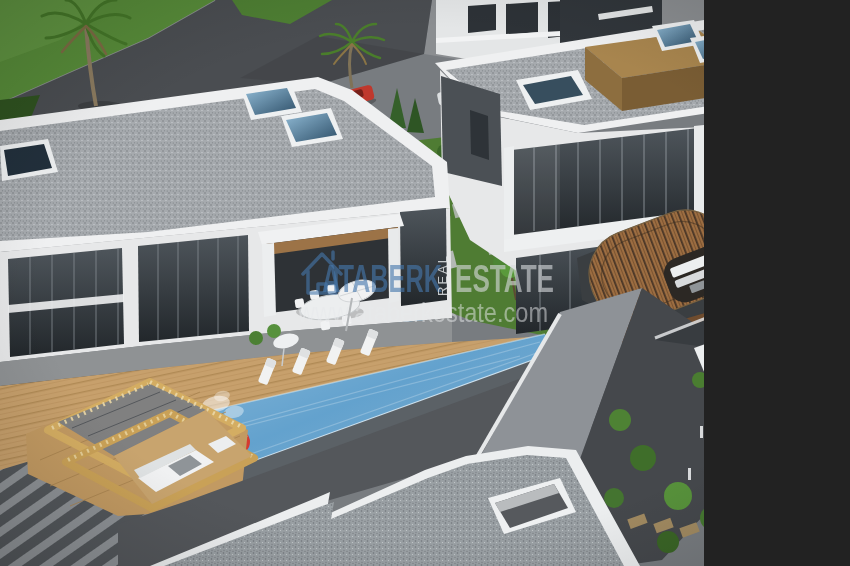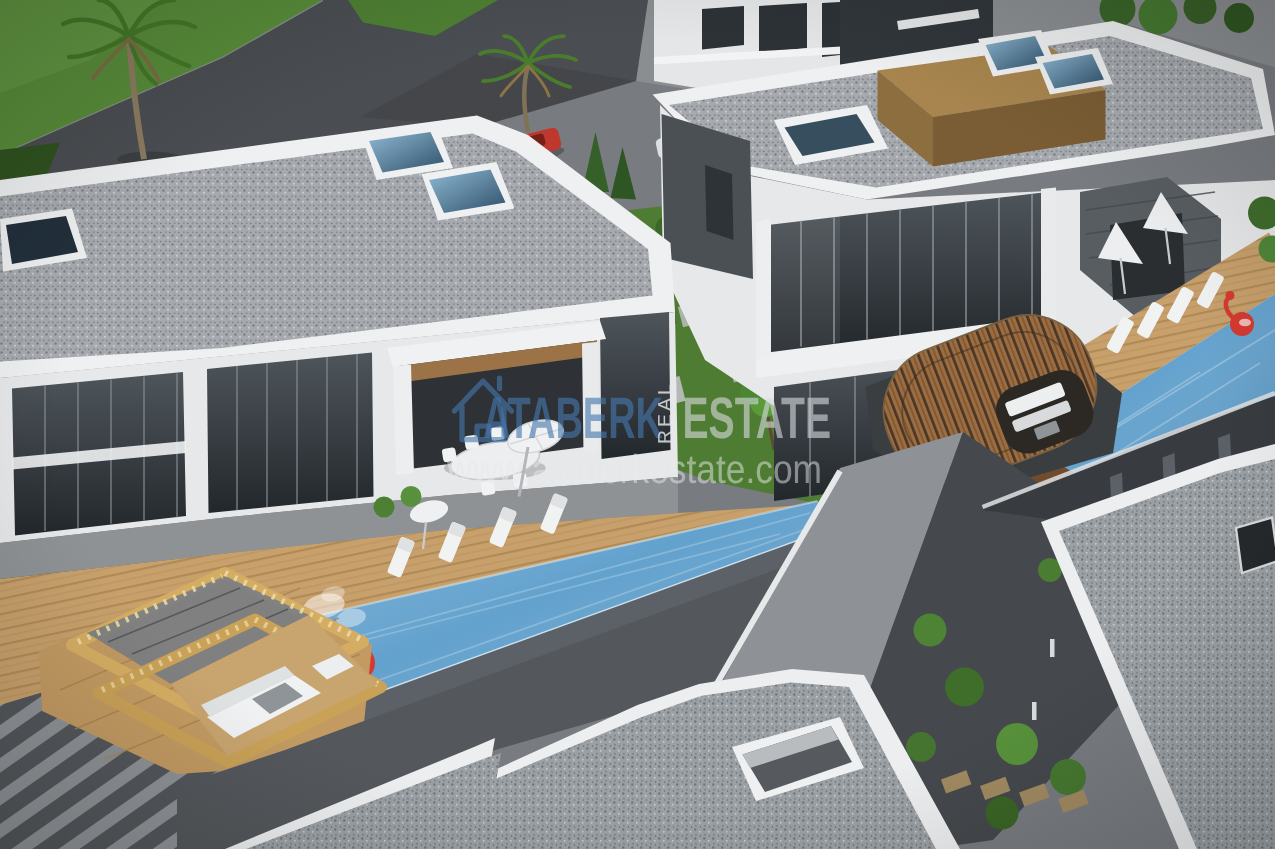--- a/index.html
+++ b/index.html
@@ -1,16 +1,16 @@
 <!DOCTYPE html>
 <html><head>
 <meta charset="utf-8">
 <style>
   html,body{margin:0;padding:0;background:#222;}
-  .stage{width:850px;height:566px;position:relative;overflow:hidden;font-family:"Liberation Sans",sans-serif;}
+  .stage{width:704px;height:566px;position:relative;overflow:hidden;font-family:"Liberation Sans",sans-serif;}
   svg{display:block;}
   text{font-family:"Liberation Sans",sans-serif;}
   .brand{font-weight:bold;}
 </style>
 </head>
 <body>
 
 <div class="stage">
 <svg width="850" height="566" viewBox="0 0 850 566">
   <defs>

